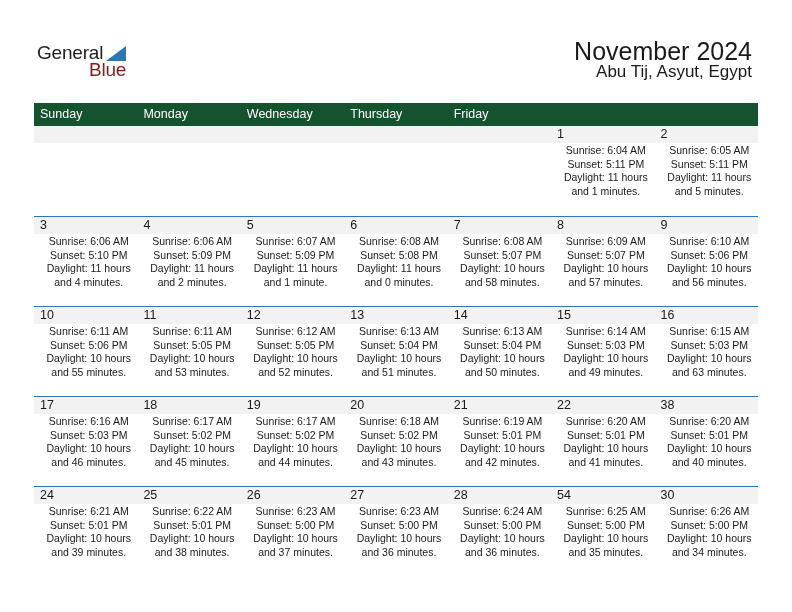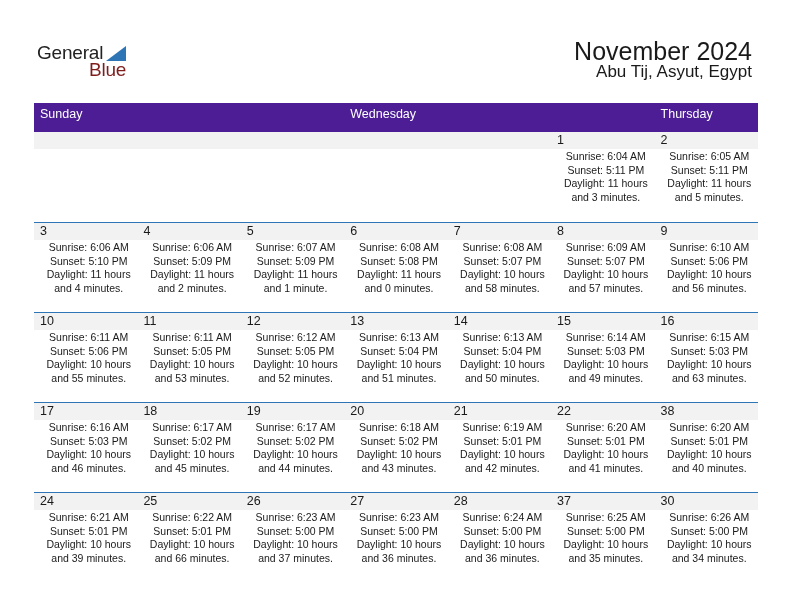--- a/index.html
+++ b/index.html
@@ -5,21 +5,21 @@
   html, body { margin: 0; padding: 0; background: #ffffff; }
   body { width: 792px; height: 612px; position: relative; font-family: "Liberation Sans", sans-serif; color: #1a1a1a; overflow: hidden; }
   .logo { position: absolute; left: 37px; top: 42px; width: 100px; height: 40px; }
   .logo .general { position: absolute; left: 0; top: 0; font-size: 19px; color: #222; letter-spacing: -0.2px; }
   .logo .blue { position: absolute; left: 52px; top: 17px; font-size: 19px; color: #7f1d1d; letter-spacing: -0.2px; }
   .logo .tri { position: absolute; left: 69px; top: 4px; width: 0; height: 0;
     border-bottom: 15px solid #2E75B6; border-left: 20px solid transparent; }
   .title { position: absolute; right: 40px; top: 37px; font-size: 25px; color: #1a1a1a; }
   .subtitle { position: absolute; right: 40px; top: 62px; font-size: 17px; color: #1a1a1a; }
   .cal { position: absolute; left: 34px; top: 103px; width: 724px; }
-  .head-row { display: flex; background: #4c1d95; height: 29px; justify-content: space-between; }
+  .head-row { display: flex; background: #14532d; height: 23px; }
   .head-cell { width: 103.43px; color: #ffffff; font-size: 12.5px; line-height: 23px; padding-left: 6px; box-sizing: border-box; }
   .week { display: flex; height: 90px; border-top: 1px solid #2E75B6; box-sizing: border-box; }
   .week.first { border-top: none; height: 90px; }
   .cell { width: 103.43px; box-sizing: border-box; }
   .daynum { background: #F2F2F2; height: 17px; font-size: 12.5px; line-height: 17px; padding-left: 6px; }
   .info { padding-left: 6px; font-size: 10.5px; line-height: 13.6px; color: #1a1a1a; padding-top: 1px; text-align: center; }
 </style>
 </head>
 <body>
 
@@ -28,22 +28,24 @@
   <span class="tri"></span>
   <span class="blue">Blue</span>
 </div>
 
 <div class="title">November 2024</div>
 <div class="subtitle">Abu Tij, Asyut, Egypt</div>
 
 <div class="cal">
   <div class="head-row" id="head-row">
       <div class="head-cell">Sunday</div>
+      <div class="head-cell">Monday</div>
       <div class="head-cell">Wednesday</div>
       <div class="head-cell">Thursday</div>
+      <div class="head-cell">Friday</div>
     </div>
   <div id="weeks">
       <div class="week first">
         <div class="cell">
           <div class="daynum"></div>
         </div>
         <div class="cell">
           <div class="daynum"></div>
         </div>
         <div class="cell">
@@ -54,21 +56,21 @@
         </div>
         <div class="cell">
           <div class="daynum"></div>
         </div>
         <div class="cell">
           <div class="daynum">1</div>
           <div class="info">
             <div>Sunrise: 6:04 AM</div>
             <div>Sunset: 5:11 PM</div>
             <div>Daylight: 11 hours</div>
-            <div>and 3 minutes.</div>
+            <div>and 1 minutes.</div>
           </div>
         </div>
         <div class="cell">
           <div class="daynum">2</div>
           <div class="info">
             <div>Sunrise: 6:05 AM</div>
             <div>Sunset: 5:11 PM</div>
             <div>Daylight: 11 hours</div>
             <div>and 5 minutes.</div>
           </div>
@@ -278,21 +280,21 @@
             <div>Daylight: 10 hours</div>
             <div>and 39 minutes.</div>
           </div>
         </div>
         <div class="cell">
           <div class="daynum">25</div>
           <div class="info">
             <div>Sunrise: 6:22 AM</div>
             <div>Sunset: 5:01 PM</div>
             <div>Daylight: 10 hours</div>
-            <div>and 66 minutes.</div>
+            <div>and 38 minutes.</div>
           </div>
         </div>
         <div class="cell">
           <div class="daynum">26</div>
           <div class="info">
             <div>Sunrise: 6:23 AM</div>
             <div>Sunset: 5:00 PM</div>
             <div>Daylight: 10 hours</div>
             <div>and 37 minutes.</div>
           </div>
@@ -309,21 +311,21 @@
         <div class="cell">
           <div class="daynum">28</div>
           <div class="info">
             <div>Sunrise: 6:24 AM</div>
             <div>Sunset: 5:00 PM</div>
             <div>Daylight: 10 hours</div>
             <div>and 36 minutes.</div>
           </div>
         </div>
         <div class="cell">
-          <div class="daynum">37</div>
+          <div class="daynum">54</div>
           <div class="info">
             <div>Sunrise: 6:25 AM</div>
             <div>Sunset: 5:00 PM</div>
             <div>Daylight: 10 hours</div>
             <div>and 35 minutes.</div>
           </div>
         </div>
         <div class="cell">
           <div class="daynum">30</div>
           <div class="info">

